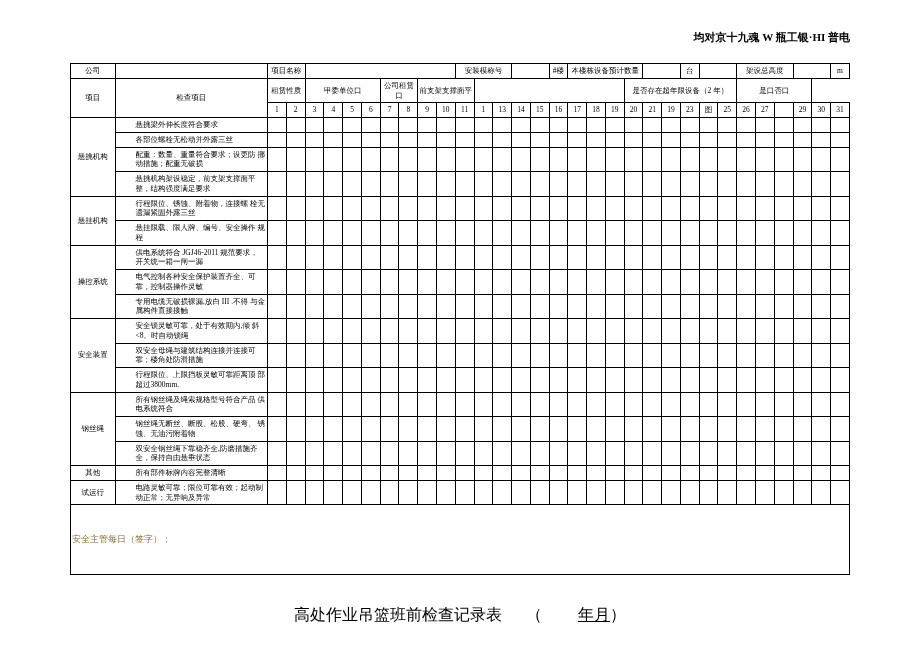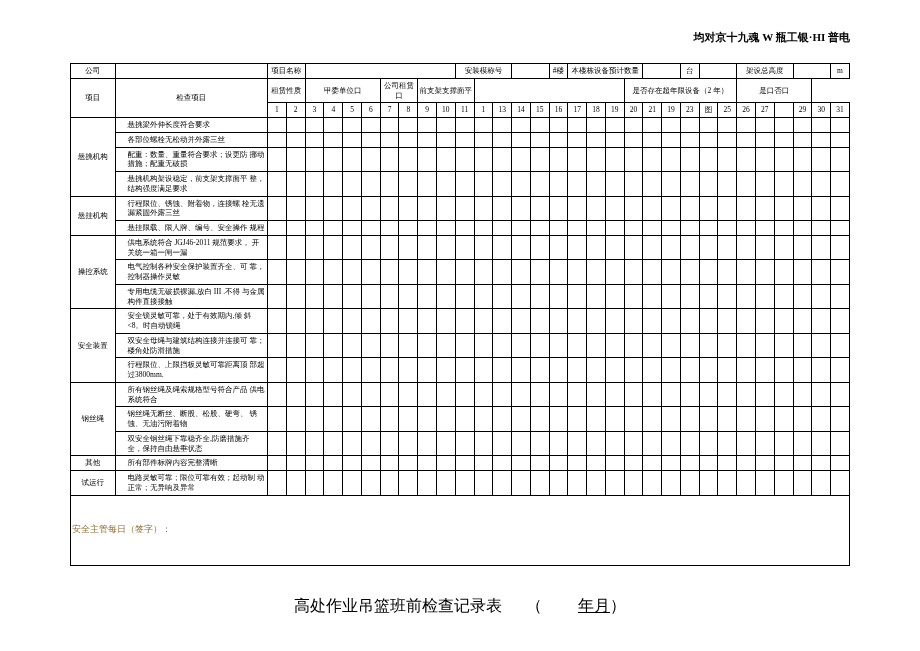--- a/index.html
+++ b/index.html
@@ -28,21 +28,21 @@
     padding: 2px 1px;
     text-align: center;
     vertical-align: middle;
     font-size: 7.5px;
     line-height: 1.3;
     overflow: hidden;
   }
   .col-cat { width: 38px; }
   .col-item { width: 130px; }
   .col-num { width: 16px; }
-  .left { text-align: left; padding-left: 12px; }
+  .left { text-align: left; padding-left: 20px; }
   .signature-row td {
     border-left: 1px solid #000;
     border-right: 1px solid #000;
     border-top: none;
     border-bottom: 1px solid #000;
     height: 70px;
     text-align: left;
     vertical-align: middle;
     font-size: 9px;
     color: #8a6d3b;

